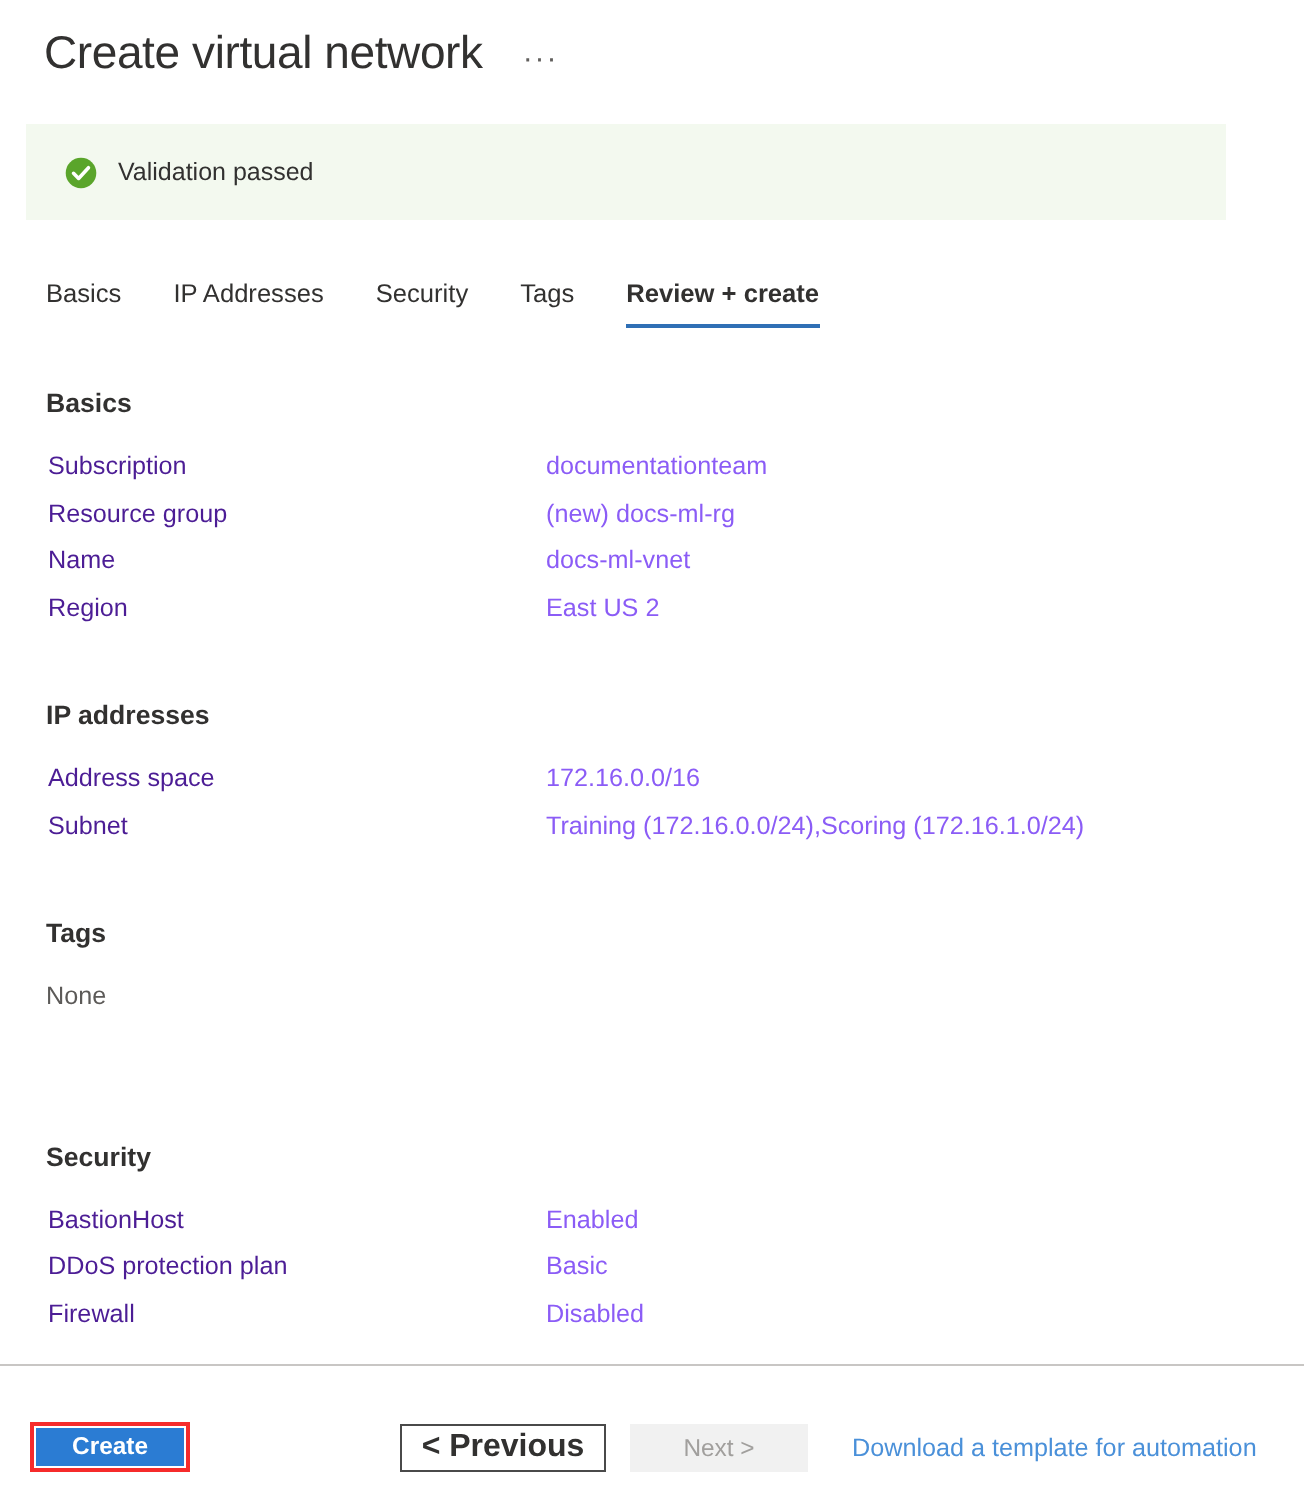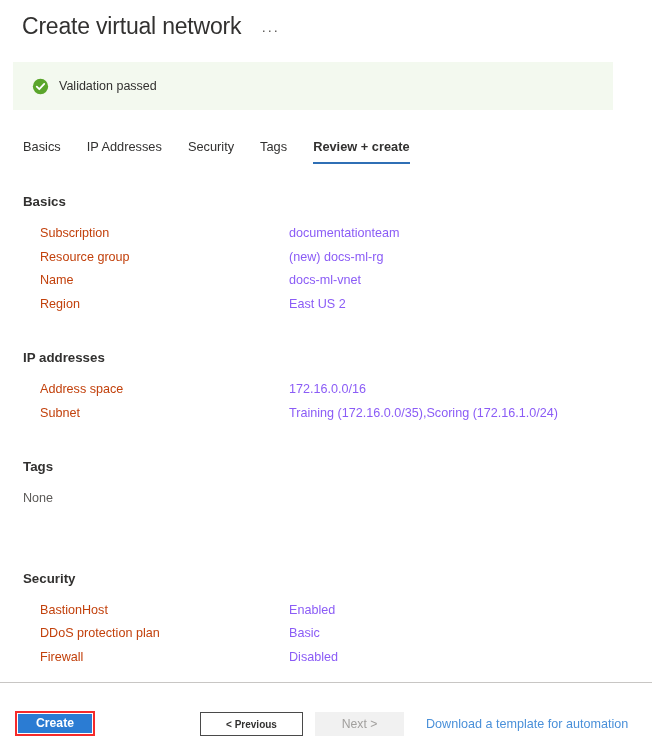--- a/index.html
+++ b/index.html
@@ -109,24 +109,24 @@
     color: #323130;
     line-height: 24px;
   }
   .kv-list { margin-top: 8px; }
   .kv-row {
     display: flex;
     line-height: 23.5px;
     font-size: 12.6px;
   }
   .kv-key {
-    margin-left: 40px;
+    margin-left: 24px;
     width: 249px;
     flex: none;
-    color: #c2410c;
+    color: #4c1d95;
   }
   .kv-value {
     color: #8b5cf6;
     white-space: nowrap;
   }
   .kv-single {
     margin-left: 23px;
     font-size: 12.6px;
     color: #5c5a58;
     line-height: 23.5px;
@@ -178,21 +178,21 @@
     text-align: center;
   }
   .btn-previous {
     position: absolute;
     left: 200px;
     top: 712px;
     width: 103px;
     height: 24px;
     background: #ffffff;
     color: #323130;
-    font-size: 10px;
+    font-size: 16px;
     font-weight: bold;
     border: 1px solid #4a4a4a;
     box-sizing: border-box;
     cursor: pointer;
     font-family: "Liberation Sans", sans-serif;
     padding: 0;
   }
   .btn-next {
     position: absolute;
     left: 315px;
@@ -272,21 +272,21 @@
 
   <div class="section">
     <div class="section-title">IP addresses</div>
     <div class="kv-list">
       <div class="kv-row">
         <div class="kv-key">Address space</div>
         <div class="kv-value">172.16.0.0/16</div>
       </div>
       <div class="kv-row">
         <div class="kv-key">Subnet</div>
-        <div class="kv-value">Training (172.16.0.0/35),Scoring (172.16.1.0/24)</div>
+        <div class="kv-value">Training (172.16.0.0/24),Scoring (172.16.1.0/24)</div>
       </div>
     </div>
   </div>
 
   <div class="sec-gap-lg"></div>
 
   <div class="section">
     <div class="section-title">Tags</div>
     <div class="kv-list">
       <div class="kv-single">None</div>

